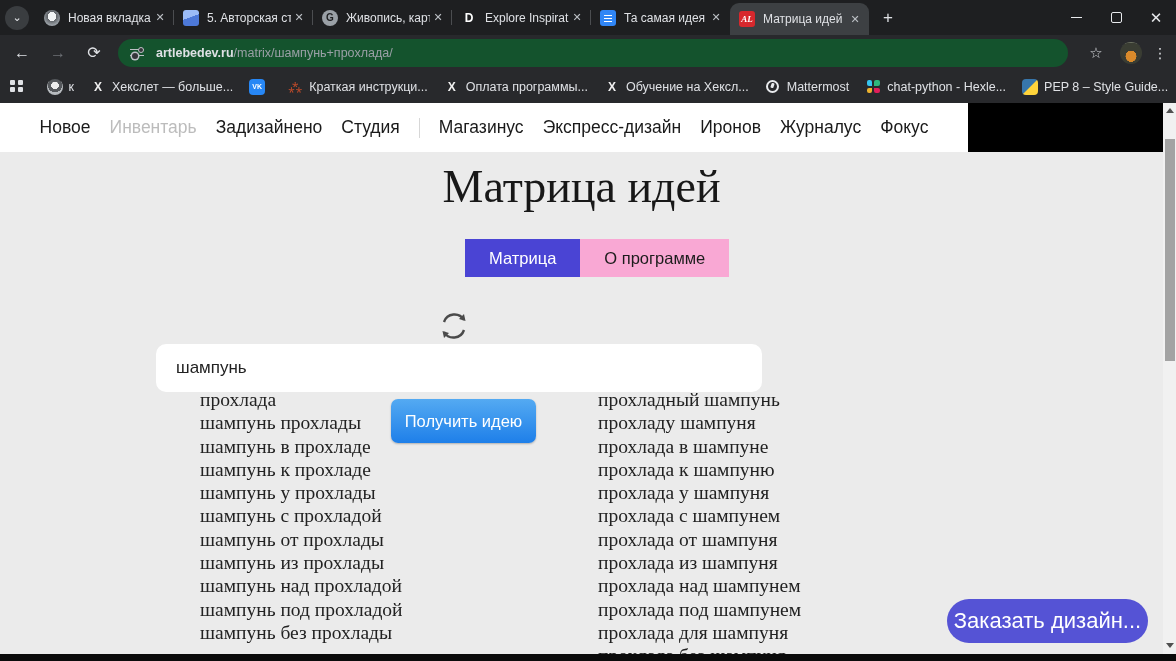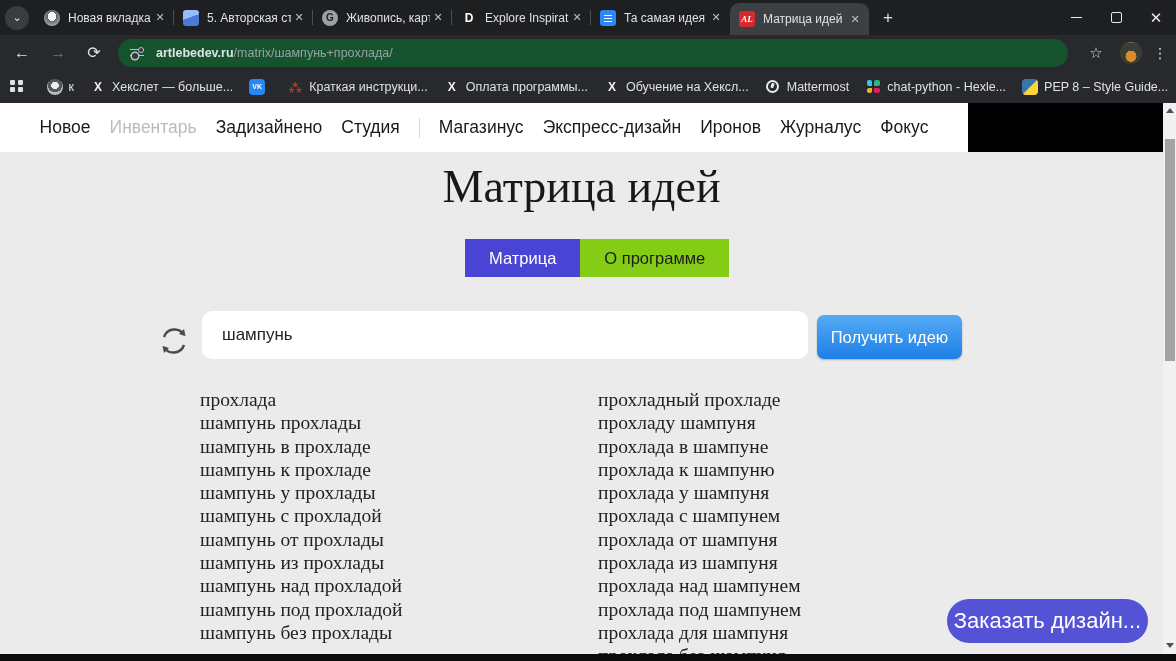--- a/index.html
+++ b/index.html
@@ -68,23 +68,23 @@
   .site-header .nav-item.disabled { color:#bcbcbc; }
   .hdr-sep { width:1px; height:20px; background:#d7d7d7; }
 
   .content { position:absolute; left:0; top:152px; width:1163px; height:502px; background:#ebebeb; }
 
   .page-title { position:absolute; left:0; top:8px; width:1163px; text-align:center; font-family:"Liberation Serif", serif; font-size:46px; color:#181818; font-weight:400; }
 
   .view-tabs { position:absolute; left:465px; top:87px; display:flex; }
   .view-tab { height:38px; display:flex; align-items:center; justify-content:center; font-size:16.5px; padding:0 24px; }
   .view-tab.active { background:#4a44d4; color:#fff; }
-  .view-tab.inactive { background:#84cc16; color:#1c1c1c; }
-
-  .query-row { position:absolute; left:156px; top:156px; display:flex; align-items:flex-end; }
+  .view-tab.inactive { background:#f9a8d4; color:#1c1c1c; }
+
+  .query-row { position:absolute; left:156px; top:156px; display:flex; align-items:center;flex-direction:column; }
   .swap-icon { width:36px; height:36px; margin-right:10px; }
   .query-input { width:606px; height:48px; background:#fff; border:none; border-radius:10px; font-size:17px; color:#222; padding:0 20px; outline:none; font-family:"Liberation Sans",sans-serif; }
   .get-idea { margin-left:9px; width:145px; height:44px; border:none; border-radius:7px; background:linear-gradient(#54aaf2,#1e7fe9); color:#fff; font-size:16.5px; font-family:"Liberation Sans",sans-serif; box-shadow:0 1px 2px rgba(0,0,0,.25);margin-top:7px; }
 
   .word-col { position:absolute; top:236px; font-family:"Liberation Serif", serif; font-size:19.5px; color:#222; line-height:23.3px; }
   .word-col.left { left:200px; }
   .word-col.right { left:598px; }
 
   .order-btn { position:absolute; left:947px; top:447px; width:201px; height:44px; border:none; border-radius:22px; background:#5553d5; color:#fff; font-size:22px; font-family:"Liberation Sans",sans-serif; }
 
@@ -258,21 +258,21 @@
       <div>шампунь к прохладе</div>
       <div>шампунь у прохлады</div>
       <div>шампунь с прохладой</div>
       <div>шампунь от прохлады</div>
       <div>шампунь из прохлады</div>
       <div>шампунь над прохладой</div>
       <div>шампунь под прохладой</div>
       <div>шампунь без прохлады</div>
     </div>
   <div class="word-col right">
-      <div>прохладный прохладе</div>
+      <div>прохладный шампунь</div>
       <div>прохладу шампуня</div>
       <div>прохлада в шампуне</div>
       <div>прохлада к шампуню</div>
       <div>прохлада у шампуня</div>
       <div>прохлада с шампунем</div>
       <div>прохлада от шампуня</div>
       <div>прохлада из шампуня</div>
       <div>прохлада над шампунем</div>
       <div>прохлада под шампунем</div>
       <div>прохлада для шампуня</div>

